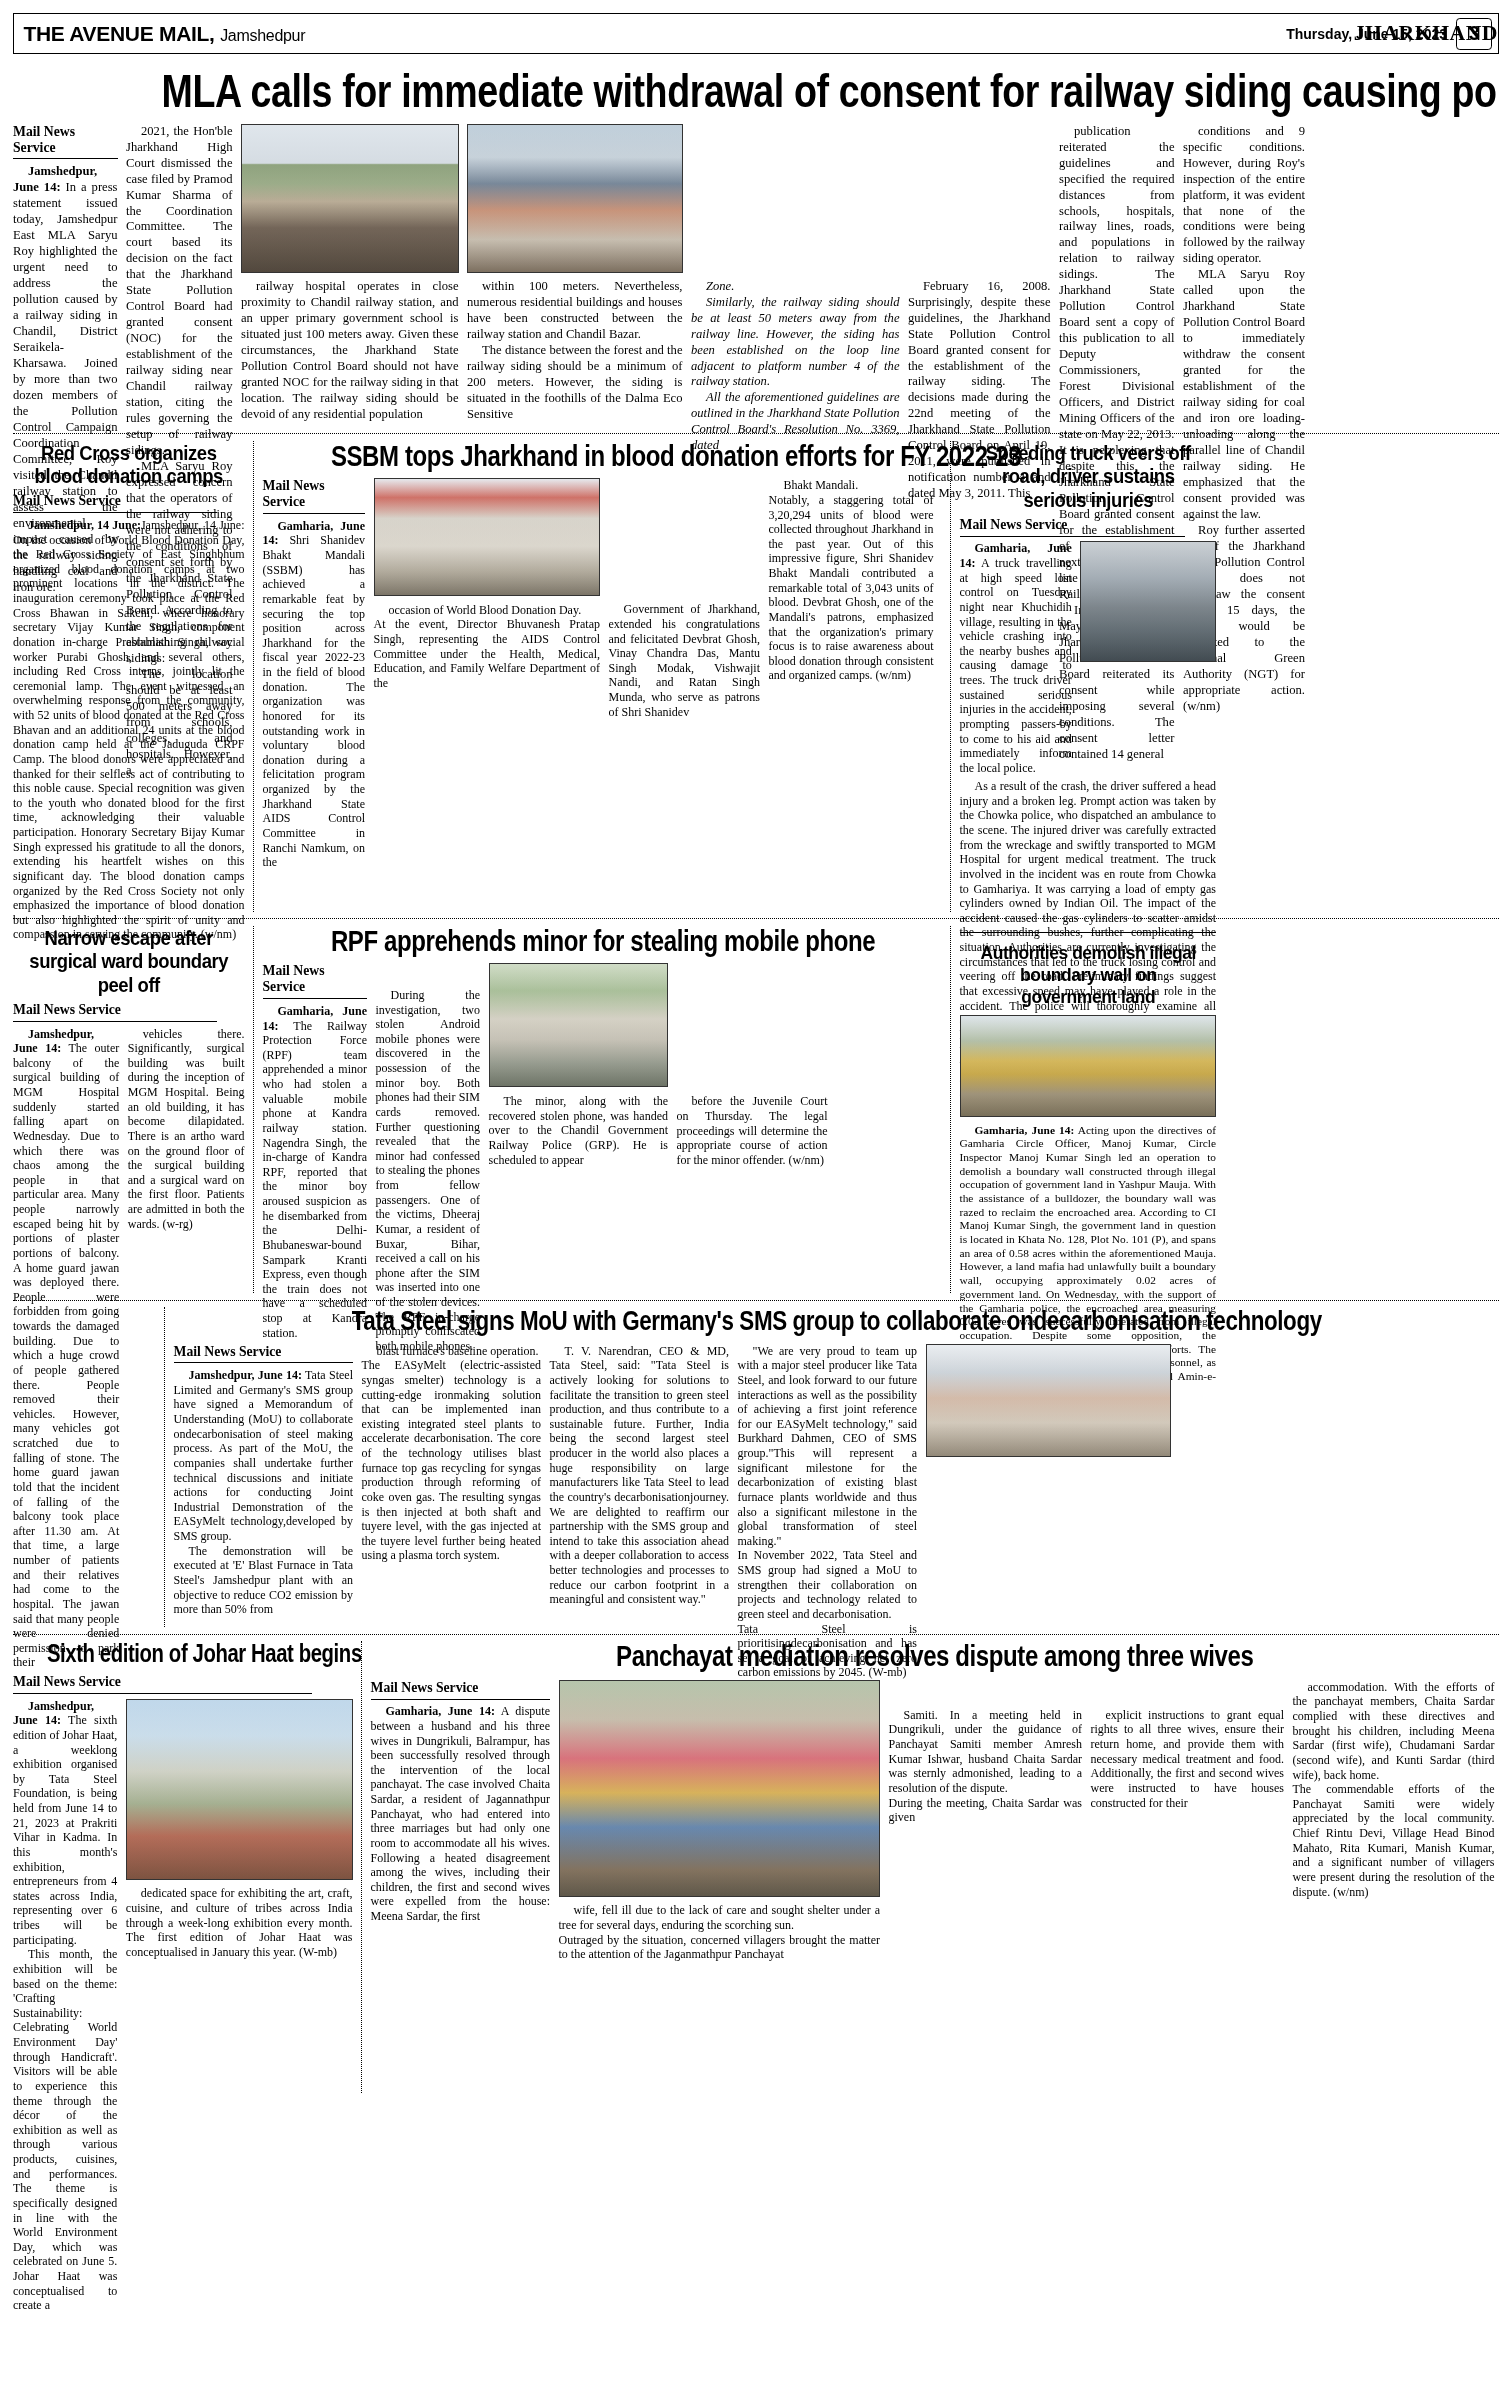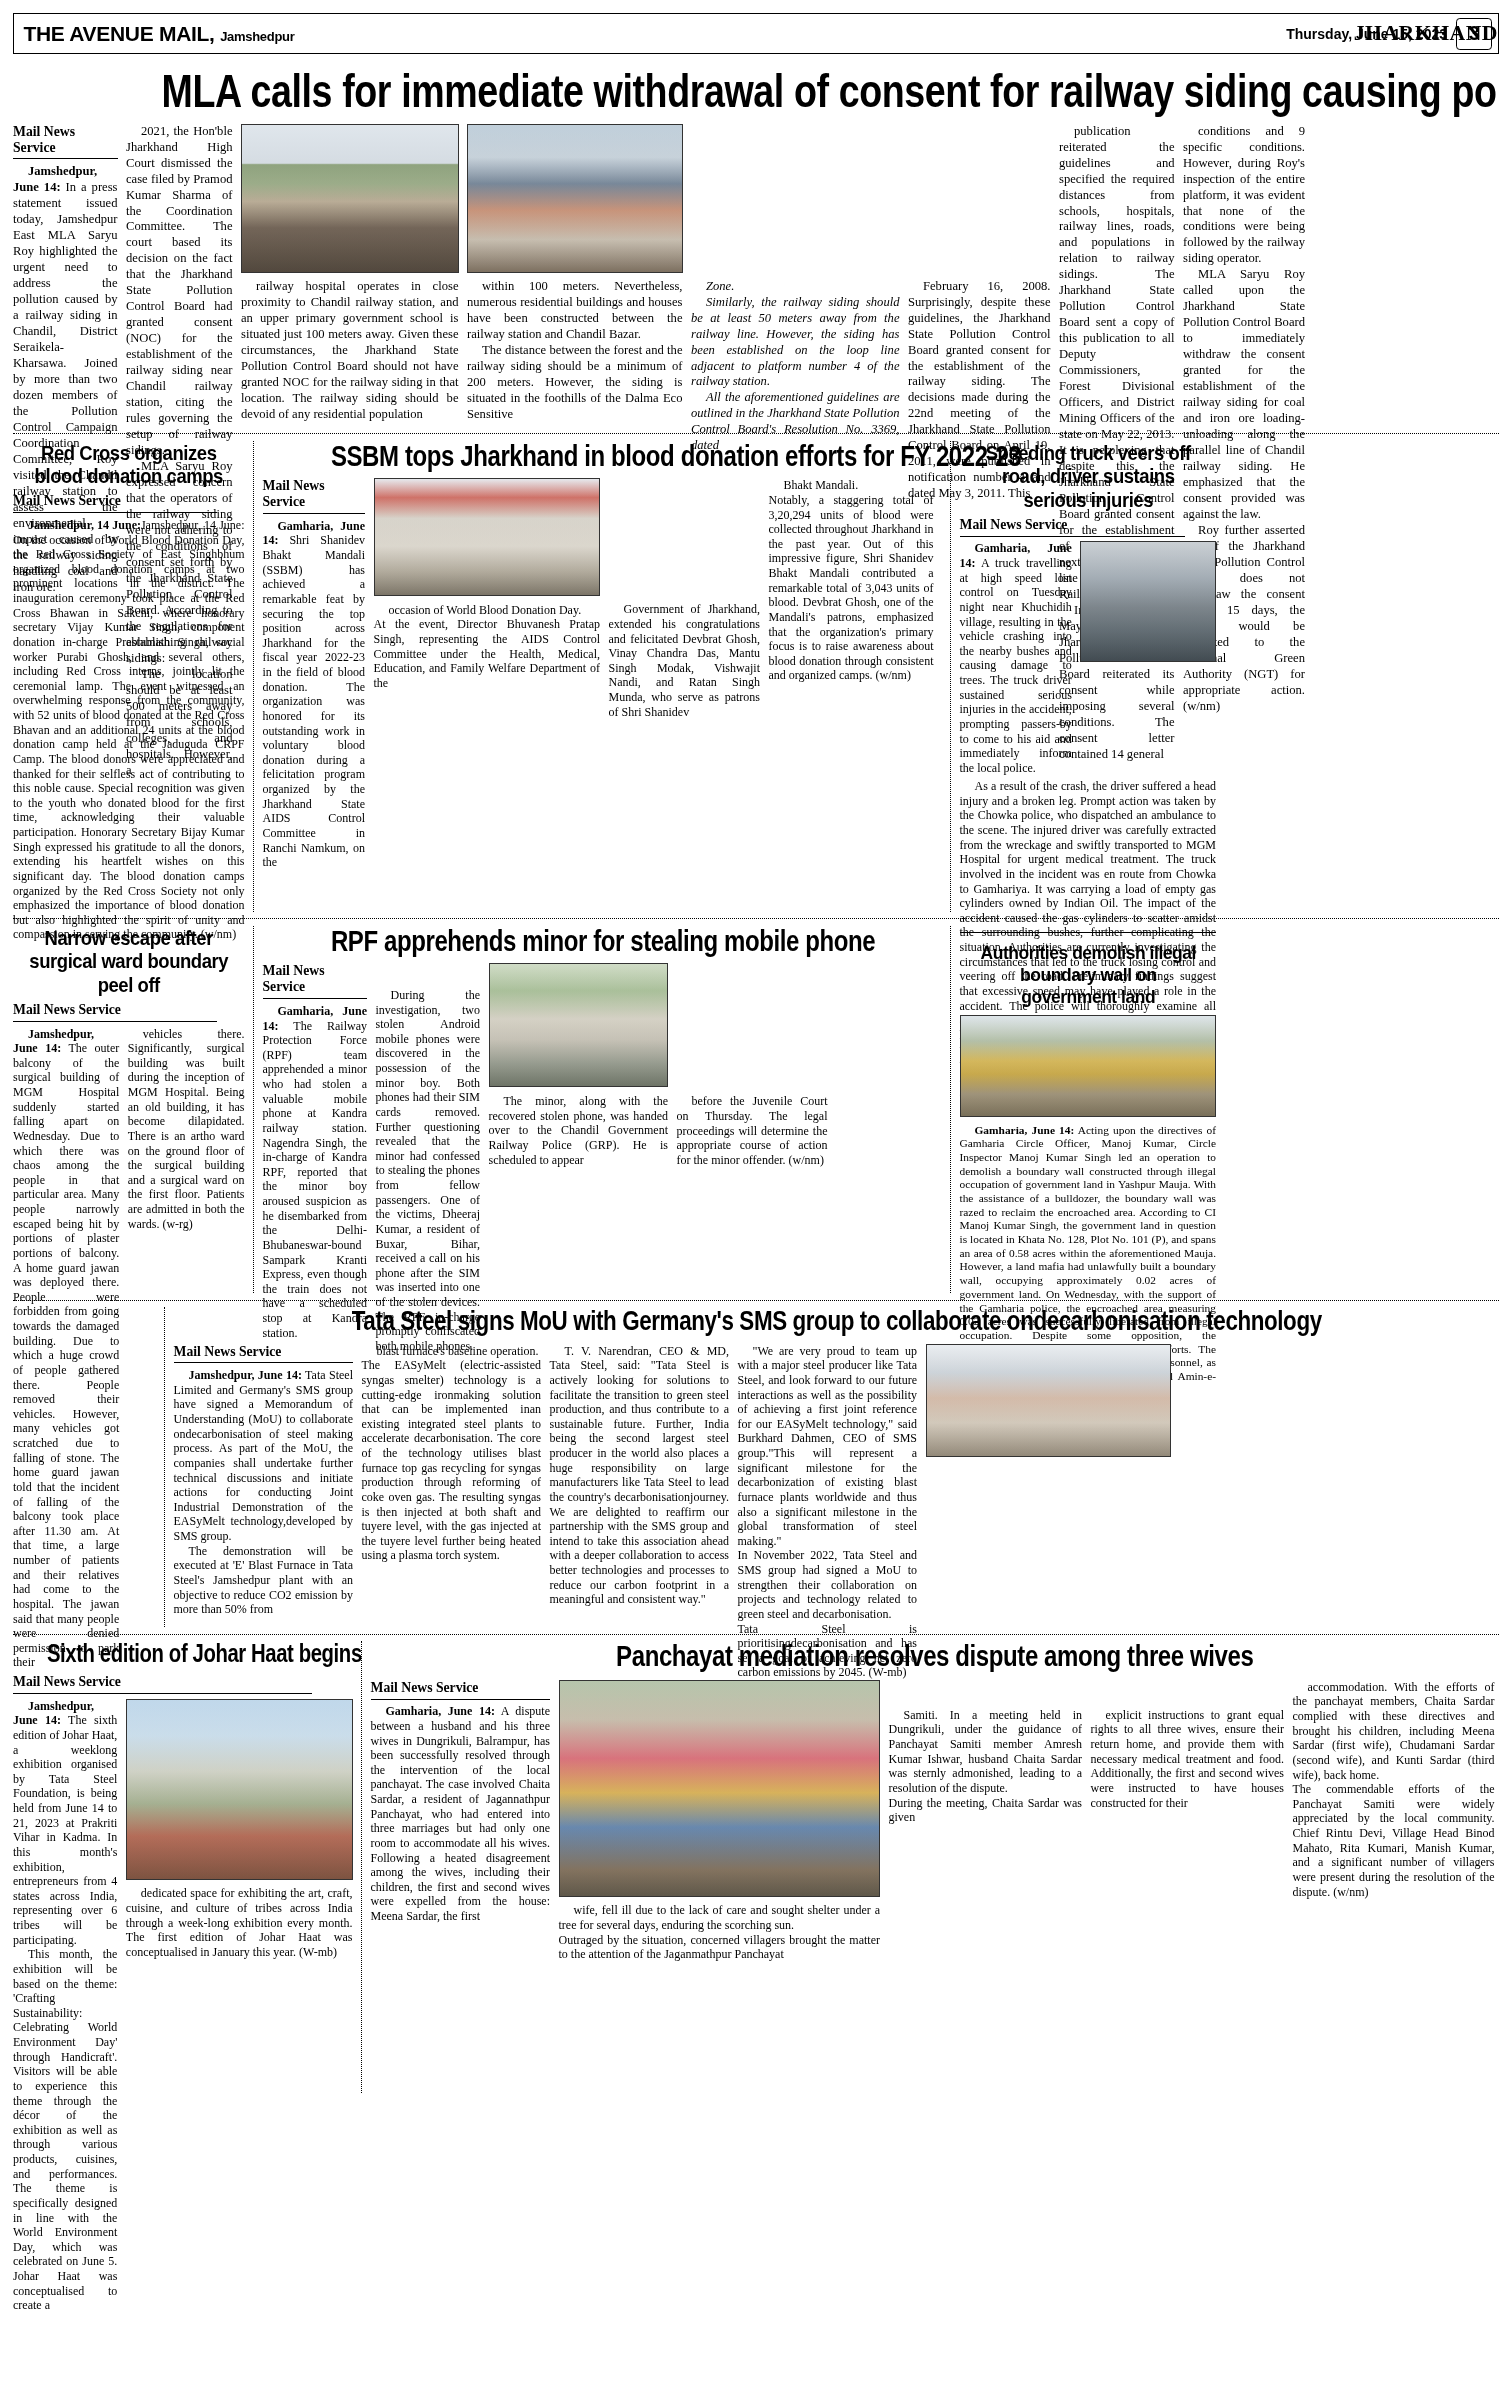--- a/index.html
+++ b/index.html
@@ -16,21 +16,21 @@
   
   .masthead {
     border:1.9px solid #000;
     height:41px;
     display:flex; align-items:center;
     padding:0 5.6px 0 9.4px;
     position:relative;
     margin-bottom:9.4px;
   }
   .mh-left { font-family:"Liberation Sans", sans-serif; font-weight:bold; font-size:21px; letter-spacing:-0.3px; white-space:nowrap;}
-  .mh-left .city { font-weight:bold; font-size:13px; }
+  .mh-left .city { font-weight:normal; font-size:16px; }
   .mh-center {
     position:absolute; left:16px; right:0; text-align:right;
     font-family:Liberation Serif, serif; font-weight:bold; font-size:21.7px; letter-spacing:0.5px;
   }
   .mh-right { margin-left:auto; display:flex; align-items:center; gap:9.4px; z-index:2;}
   .mh-date { font-family:"Liberation Sans", sans-serif; font-weight:bold; font-size:14px; white-space:nowrap;}
   .mh-pagebox {
     border:1.4px solid #000; border-radius:3.8px;
     width:36px; height:32px; display:flex; align-items:center; justify-content:center;
     font-family:"Liberation Sans", sans-serif; font-weight:bold; font-size:20px;

